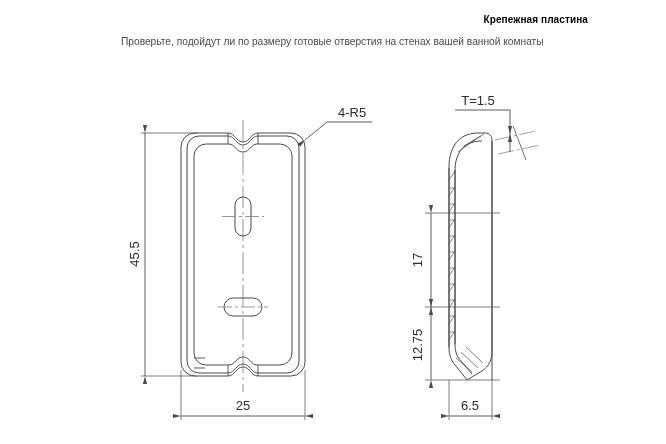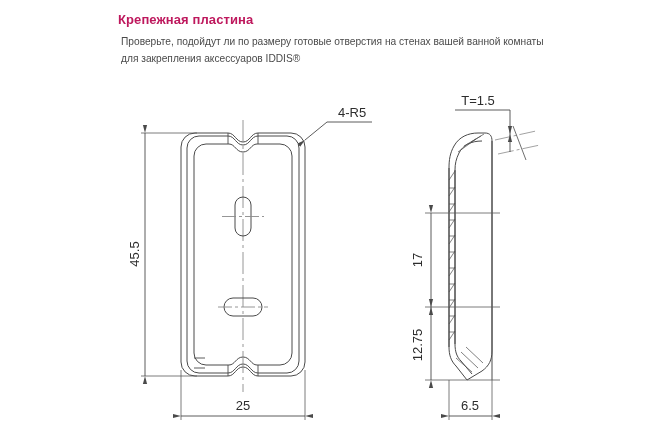--- a/index.html
+++ b/index.html
@@ -20,26 +20,27 @@
     height: 444px;
     background: #ffffff;
   }
   .header {
     position: absolute;
     left: 118px;
     top: 12px;
     width: 470px;
   }
   .title {
-    font-size: 13px;
+    font-size: 10px;
     font-weight: bold;
-    color: #be185d;
+    color: #000000;
     letter-spacing: 0.1px;
     margin: 0 0 7px 0;
     line-height: 16px;
+    text-align: right;
   }
   .desc {
     font-size: 10.2px;
     color: #4a4a4a;
     line-height: 14px;
     margin: 3px;
     max-width: 450px;
   }
   .drawing {
     position: absolute;
@@ -53,21 +54,20 @@
   }
 </style>
 </head>
 <body>
 
 <div id="page">
 
   <div class="header">
     <h1 class="title">Крепежная пластина</h1>
     <p class="desc">Проверьте, подойдут ли по размеру готовые отверстия на стенах вашей ванной комнаты</p>
-    <p class="desc">для закрепления аксессуаров IDDIS®</p>
   </div>
 
   <svg class="drawing" width="666" height="444" viewBox="0 0 666 444">
 
     <defs>
       <marker id="arrowStart" markerWidth="9" markerHeight="7" refX="8" refY="3.5" orient="auto" markerUnits="userSpaceOnUse">
         <path d="M8,3.5 L0,1.4 L0,5.6 Z" fill="#4a4a4a"></path>
       </marker>
       <marker id="arrowEnd" markerWidth="9" markerHeight="7" refX="1" refY="3.5" orient="auto" markerUnits="userSpaceOnUse">
         <path d="M1,3.5 L9,1.4 L9,5.6 Z" fill="#4a4a4a"></path>

